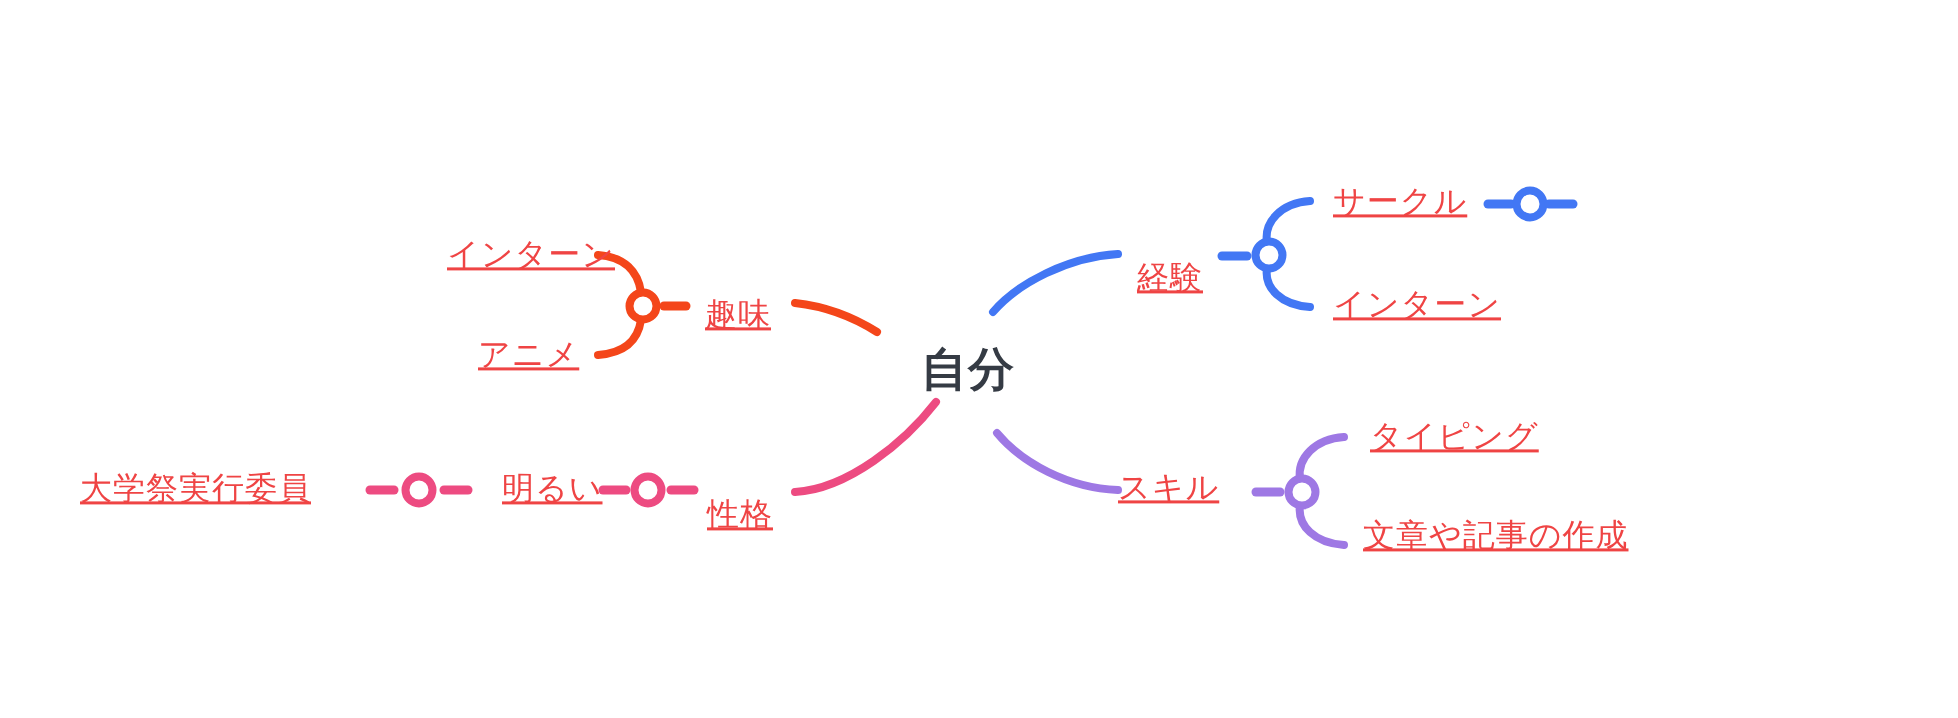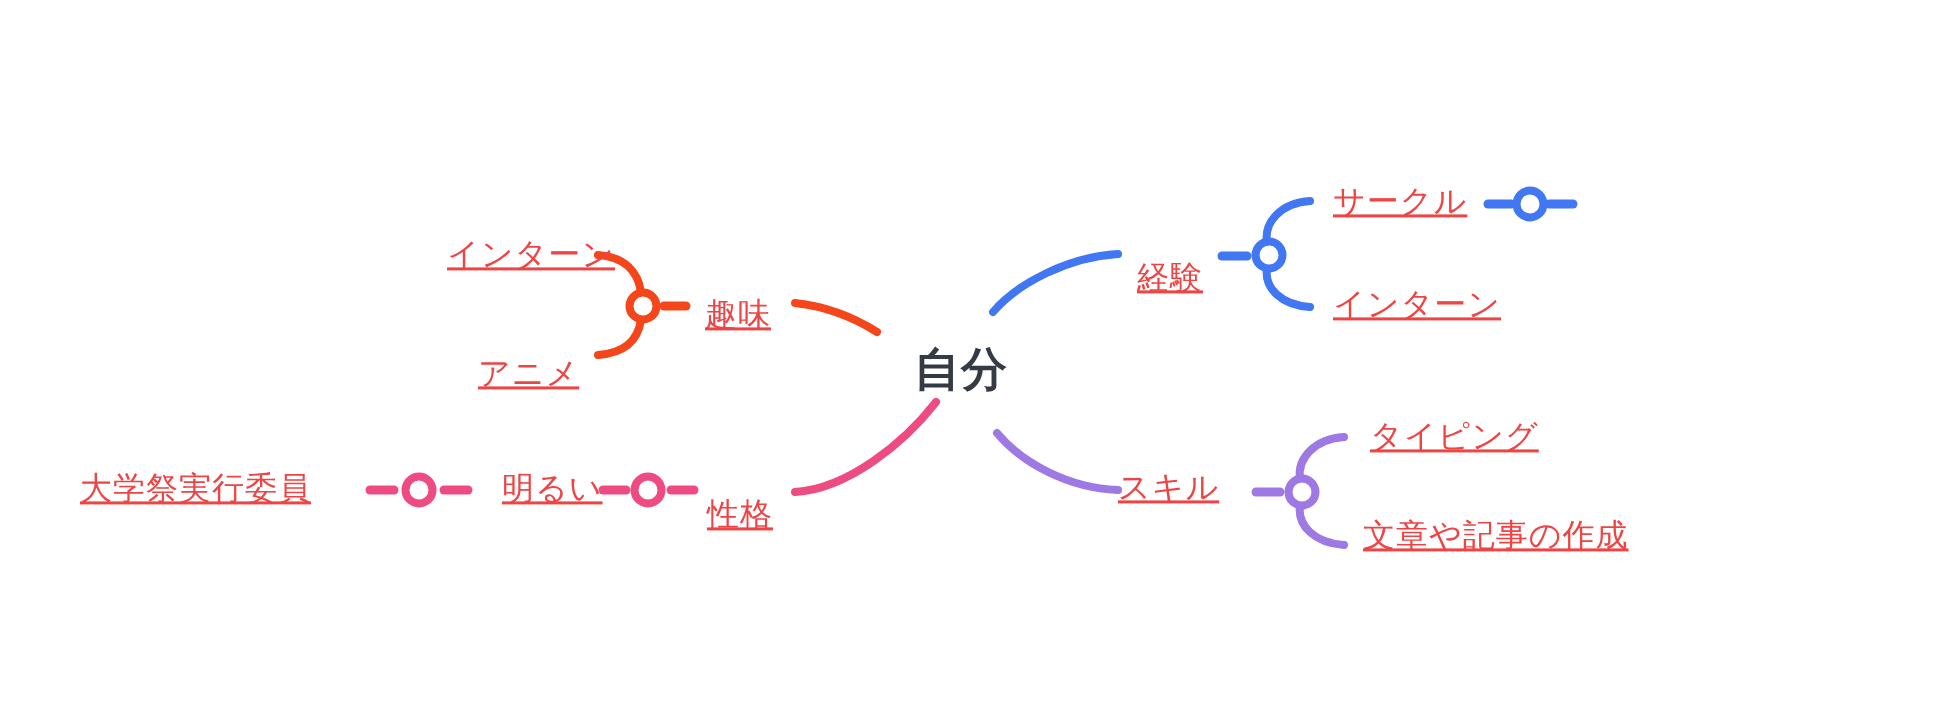--- a/index.html
+++ b/index.html
@@ -36,20 +36,21 @@
   .root-label {
     position: absolute;
     transform: translate(-50%, -50%);
     font-size: 46px;
     font-weight: bold;
     letter-spacing: 1px;
     color: #353b44;
     white-space: nowrap;
     line-height: 1.1;
     cursor: default;
+    margin-left: 7px;
   }
   .branch-line {
     fill: none;
     stroke-width: 8;
     stroke-linecap: round;
   }
   .branch-dash {
     fill: none;
     stroke-width: 9;
     stroke-linecap: round;
@@ -101,21 +102,21 @@
       <path class="branch-line" d="M 1300 479 C 1297 458, 1315 439, 1344 437" stroke="#9e78e4"></path>
       <path class="branch-line" d="M 1300 505 C 1297 526, 1315 543, 1344 545" stroke="#9e78e4"></path>
       <circle class="junction" cx="1302" cy="492" r="13.5" stroke="#9e78e4"></circle>
     </g>
   </svg>
 
   <div class="root-label" style="left:961px; top:369px;">自分</div>
 
   <div class="node-label" style="left:705px; top:307px;margin-top:8px;">趣味</div>
   <div class="node-label" style="left:447px; top:255px;">インターン</div>
-  <div class="node-label" style="left:478px; top:374px;text-align:center;">アニメ</div>
+  <div class="node-label" style="left:478px; top:355px;text-align:center;">アニメ</div>
 
   <div class="node-label" style="left:1137px; top:253px;margin-top:25px;">経験</div>
   <div class="node-label" style="left:1333px; top:202px;">サークル</div>
   <div class="node-label" style="left:1333px; top:305px;">インターン</div>
 
   <div class="node-label" style="left:707px; top:515px;">性格</div>
   <div class="node-label" style="left:502px; top:489px;">明るい</div>
   <div class="node-label" style="left:80px; top:489px;">大学祭実行委員</div>
 
   <div class="node-label" style="left:1118px; top:488px;">スキル</div>

